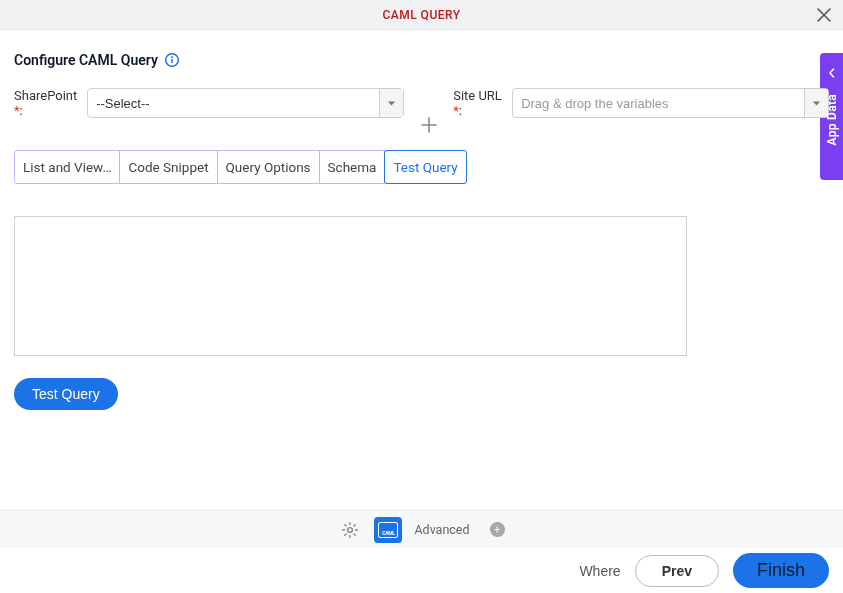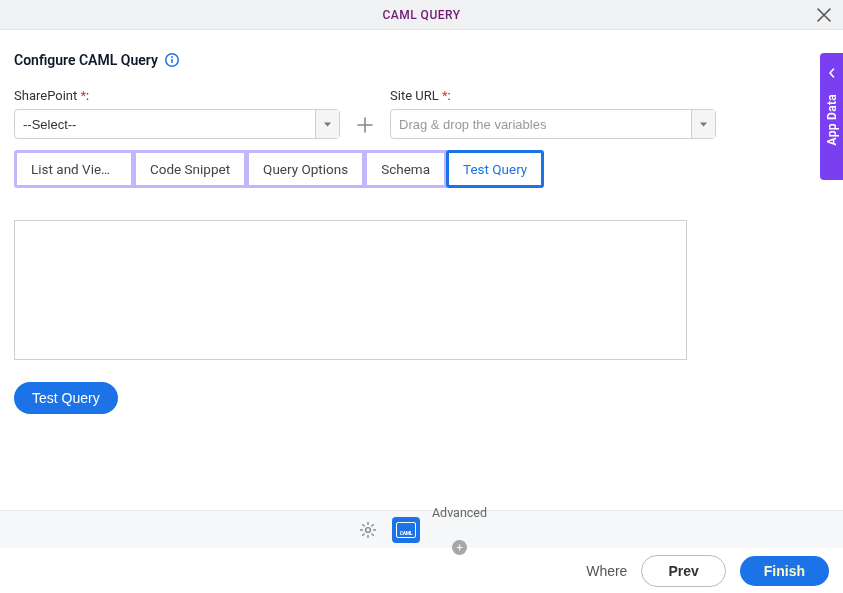--- a/index.html
+++ b/index.html
@@ -10,21 +10,21 @@
     background: #f0f1f3;
     display: flex;
     align-items: center;
     justify-content: center;
     position: relative;
     border-bottom: 1px solid #e5e5e5;
   }
   .header-title {
     font-size: 12px;
     letter-spacing: 0.5px;
-    color: #701a75;
+    color: #b91c1c;
     font-weight: 500;
   }
   .close-x {
     position: absolute;
     right: 10px;
     top: 50%;
     transform: translateY(-50%);
     color: #555;
     cursor: pointer;
     padding: 2px;
@@ -52,21 +52,21 @@
     color: #1c73e8;
     cursor: pointer;
     display: inline-flex;
   }
 
   .fields {
     display: flex;
     gap: 10px;
     margin-bottom: 10px;
   }
-  .field { display: flex; flex-direction: column; }
+  .field { display: flex; flex-direction: row; }
   .field-label {
     font-size: 13px;
     color: #333;
     margin-bottom: 6px;
   }
   .req { color: #d93025; }
   .select-box {
     display: flex;
     align-items: center;
     height: 30px;
@@ -107,22 +107,22 @@
     cursor: pointer;
     margin-top: 22px;
   }
 
   .tabs {
     display: flex;
     margin-bottom: 32px;
     flex-wrap: wrap;
   }
   .tab {
-    border: 3px solid #c4b5fd;
-    padding: 8px 14px;
+    border: 1px solid #c4b5fd;
+    padding: 8px 8px;
     font-size: 13.5px;
     color: #444;
     background: #fff;
     cursor: pointer;
     margin-left: -1px;
     white-space: nowrap;
     max-width: 120px;
     overflow: hidden;
     text-overflow: ellipsis;
   }
@@ -238,21 +238,20 @@
     padding-bottom: 1px;
     letter-spacing: -0.3px;
   }
   .advanced {
     display: inline-flex;
     align-items: center;
     gap: 20px;
     color: #666;
     font-size: 12.5px;
     cursor: pointer;
-    flex-direction: column;
   }
   .advanced .plus-circle {
     width: 15px;
     height: 15px;
     border-radius: 50%;
     background: #a7a7a7;
     color: #fff;
     display: inline-flex;
     align-items: center;
     justify-content: center;
@@ -280,26 +279,26 @@
     border: 1px solid #bbb;
     border-radius: 20px;
     padding: 7px 26px;
     font-size: 14px;
     color: #333;
     cursor: pointer;
     font-weight: bold;
   }
   .primary-btn {
     background: #1c73e8;
-    color: #fef9c3;
+    color: #0f172a;
     border: none;
     border-radius: 20px;
     padding: 7px 24px;
-    font-size: 14px;
-    font-weight: 700;
+    font-size: 18px;
+    font-weight: 400;
     cursor: pointer;
   }
 </style>
 </head>
 <body>
 
 <div class="header">
   <span class="header-title">CAML QUERY</span>
   <span class="close-x">
     <svg width="14" height="14" viewBox="0 0 14 14">

